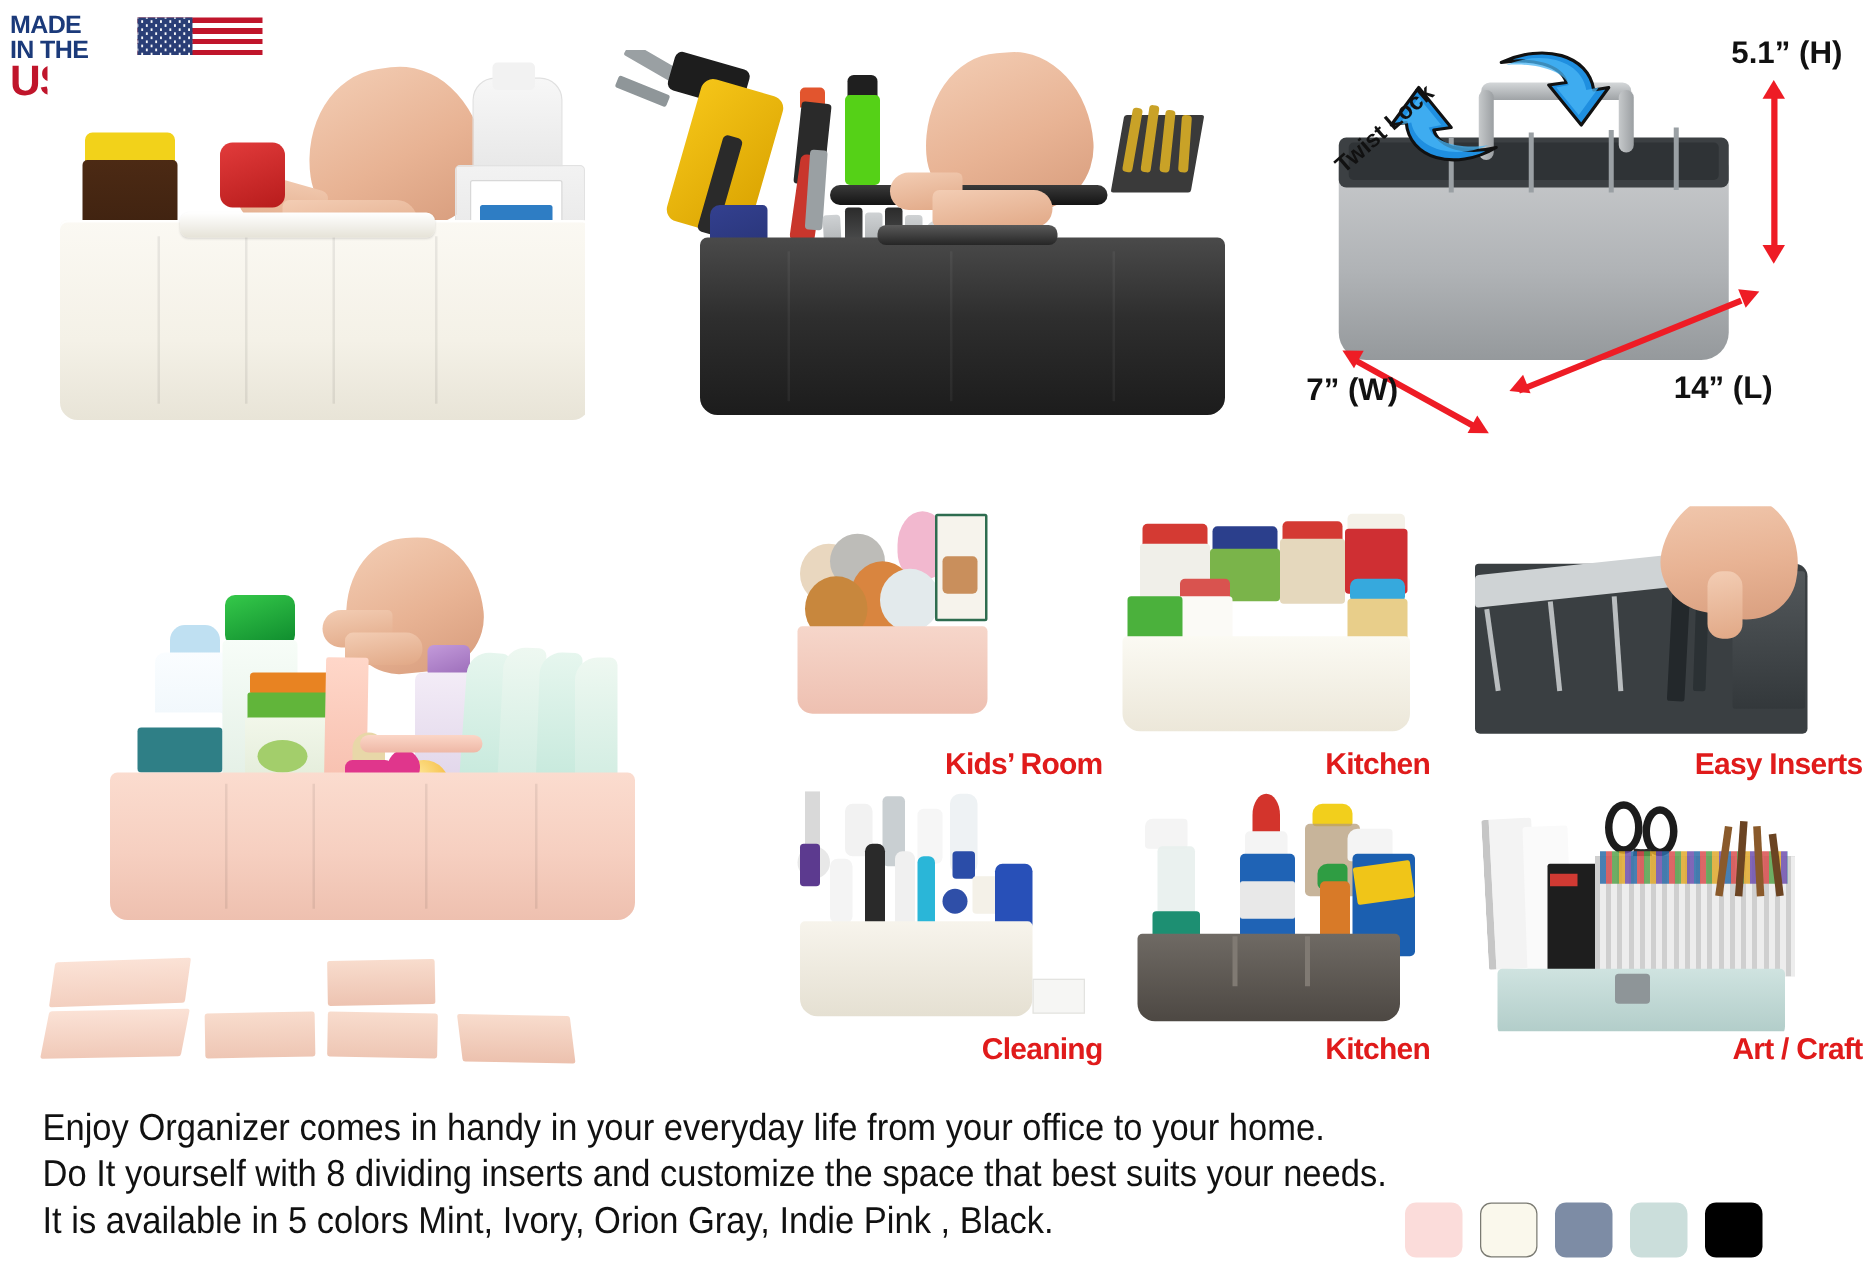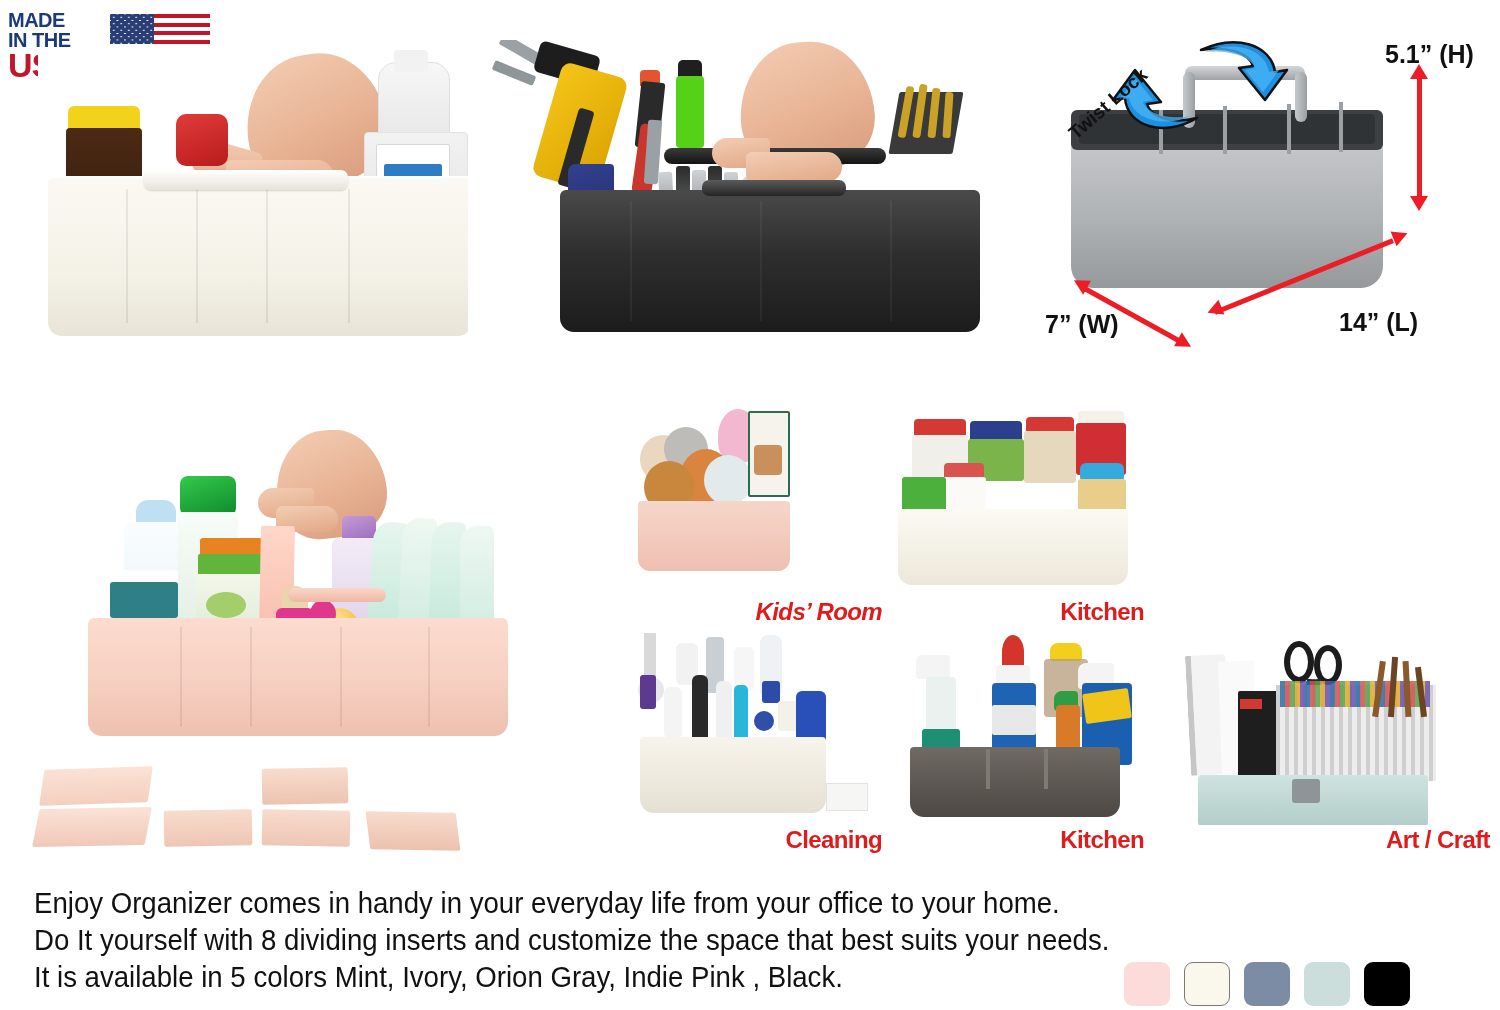--- a/index.html
+++ b/index.html
@@ -46,21 +46,21 @@
           background:linear-gradient(160deg,#f3cdb4 0%,#e8b394 55%,#d79c7c 100%); }
   .finger { position:absolute; border-radius:10px;
           background:linear-gradient(170deg,#f3cdb4,#e1a886); }
 
   
   .item { position:absolute; border-radius:3px; }
 
   
   .diagram { position:absolute; left:1055px; top:10px; width:445px; height:335px; }
   .dim-label { position:absolute; font-weight:bold; color:#111; font-size:25px;
-               font-family:"Liberation Sans", sans-serif; white-space:nowrap;margin-top:12px; }
+               font-family:"Liberation Sans", sans-serif; white-space:nowrap; }
   .arrow-red { position:absolute; background:#ee1c25; }
   .twist-text { position:absolute; font-size:19px; font-weight:bold; color:#111;
                 transform:rotate(-41deg); transform-origin:left bottom; white-space:nowrap;
                 font-family:"Liberation Sans", sans-serif; }
 
   
   .diy-wrap { position:absolute; left:540px; top:348px; width:400px; height:44px; }
   .diy-1 { font-size:36px; font-weight:bold; color:#111; font-family:"Liberation Sans", sans-serif;
            letter-spacing:-1px; }
   .diy-2 { font-size:37px; font-weight:bold; color:#e01b1b; font-style:italic;
@@ -333,21 +333,21 @@
            background:linear-gradient(180deg,#f8dccd,#edc3b1); transform:rotate(-1deg); border-radius:2px;"></div>
       <div class="item" style="left:238px; top:56px; width:88px; height:36px;
            background:linear-gradient(180deg,#f8dccd,#eec6b4); transform:rotate(1deg); border-radius:2px;"></div>
       <div class="item" style="left:344px; top:58px; width:90px; height:38px;
            background:linear-gradient(180deg,#f8dccd,#ecc1ae); transform:skewX(8deg) rotate(1deg); border-radius:2px;"></div>
     </div>
   </div>
 
   <div class="grid">
 
-    <div class="cell" style="left:0px; top:0px; width:258px; height:222px;font-style:italic;">
+    <div class="cell" style="left:0px; top:0px; width:258px; height:222px;">
       <div class="scene" style="background:linear-gradient(180deg,#efe6e2 0%,#e3d9d4 55%,#ddd2cc 100%);"></div>
       <div style="position:absolute; left:88px; top:4px; width:40px; height:54px; background:#f2b8cf; border-radius:50% 50% 40% 40%;"></div>
       <div style="position:absolute; left:10px; top:30px; width:46px; height:48px; background:#e9d7bf; border-radius:50%;"></div>
       <div style="position:absolute; left:34px; top:22px; width:44px; height:44px; background:#bdbcb8; border-radius:50%;"></div>
       <div style="position:absolute; left:50px; top:44px; width:52px; height:58px; background:#d9853f; border-radius:50% 50% 46% 46%;"></div>
       <div style="position:absolute; left:74px; top:50px; width:48px; height:50px; background:#e3eaec; border-radius:50%;"></div>
       <div style="position:absolute; left:14px; top:56px; width:50px; height:52px; background:#c8873d; border-radius:50%;"></div>
       <div style="position:absolute; left:118px; top:6px; width:42px; height:86px; background:#f6f3ec; border:2px solid #2e6c4f; border-radius:2px;"></div>
       <div style="position:absolute; left:124px; top:40px; width:28px; height:30px; background:#c98f5c; border-radius:4px;"></div>
       <div style="position:absolute; left:8px; top:96px; width:152px; height:70px;
@@ -372,20 +372,36 @@
       <div style="position:absolute; left:188px; top:58px; width:44px; height:20px; background:#36a9dd; border-radius:6px;"></div>
       <div style="position:absolute; left:186px; top:74px; width:48px; height:34px; background:#e8ce8a; border-radius:3px;"></div>
       <div style="position:absolute; left:10px; top:72px; width:44px; height:50px; background:#4bb13c; border-radius:3px;"></div>
       <div style="position:absolute; left:6px; top:104px; width:230px; height:76px;
                   background:linear-gradient(180deg,#fbfaf3,#ece7d9); border-radius:4px 4px 14px 14px;"></div>
       <div class="cap-band">
         <span>Kitchen</span>
       </div>
     </div>
 
+    <div class="cell" style="left:550px; top:0px; width:316px; height:222px;">
+      <div class="scene" style="background:linear-gradient(180deg,#f4f4f4 0%,#dcdcdc 100%);"></div>
+      <div style="position:absolute; left:0px; top:46px; width:266px; height:136px; background:#3a3f42; border-radius:3px 10px 4px 4px;"></div>
+      <div style="position:absolute; left:0px; top:46px; width:176px; height:26px; background:#cfd3d5; transform:skewY(-6deg); border-radius:3px;"></div>
+      <div style="position:absolute; left:12px; top:82px; width:4px; height:66px; background:#b9bdbf; transform:rotate(-8deg);"></div>
+      <div style="position:absolute; left:62px; top:76px; width:4px; height:72px; background:#b9bdbf; transform:rotate(-6deg);"></div>
+      <div style="position:absolute; left:112px; top:72px; width:4px; height:76px; background:#b9bdbf; transform:rotate(-4deg);"></div>
+      <div style="position:absolute; left:156px; top:60px; width:14px; height:96px; background:#23282b; border-radius:2px; transform:rotate(3deg);"></div>
+      <div style="position:absolute; left:176px; top:54px; width:10px; height:94px; background:#2b3134; border-radius:2px; transform:rotate(2deg);"></div>
+      <div style="position:absolute; left:206px; top:52px; width:58px; height:110px; background:linear-gradient(180deg,#53585b,#33383b); border-radius:2px;"></div>
+      <div class="hand" style="left:150px; top:-10px; width:110px; height:98px; transform:rotate(12deg);"></div>
+      <div class="finger" style="left:186px; top:52px; width:28px; height:54px; border-radius:12px;"></div>
+      <div class="cap-band">
+        <span>Easy Inserts</span>
+      </div>
+    </div>
 
     <div class="cell" style="left:0px; top:228px; width:258px; height:222px;">
       <div class="scene" style="background:linear-gradient(180deg,#efece6 0%,#e7e0d4 60%,#ded5c7 100%);"></div>
       <div style="position:absolute; left:14px; top:0px; width:12px; height:54px; background:#d9d9d9;"></div>
       <div style="position:absolute; left:8px; top:44px; width:26px; height:26px; background:#e8e8e8; border-radius:50%;"></div>
       <div style="position:absolute; left:46px; top:10px; width:22px; height:42px; background:#f2f2f2; border-radius:6px;"></div>
       <div style="position:absolute; left:76px; top:4px; width:18px; height:56px; background:#c9cfd2; border-radius:4px;"></div>
       <div style="position:absolute; left:104px; top:14px; width:20px; height:44px; background:#f6f6f6; border-radius:5px;"></div>
       <div style="position:absolute; left:130px; top:2px; width:22px; height:64px; background:#eef2f4; border-radius:8px;"></div>
       <div style="position:absolute; left:132px; top:48px; width:18px; height:22px; background:#2b4da8; border-radius:3px;"></div>

